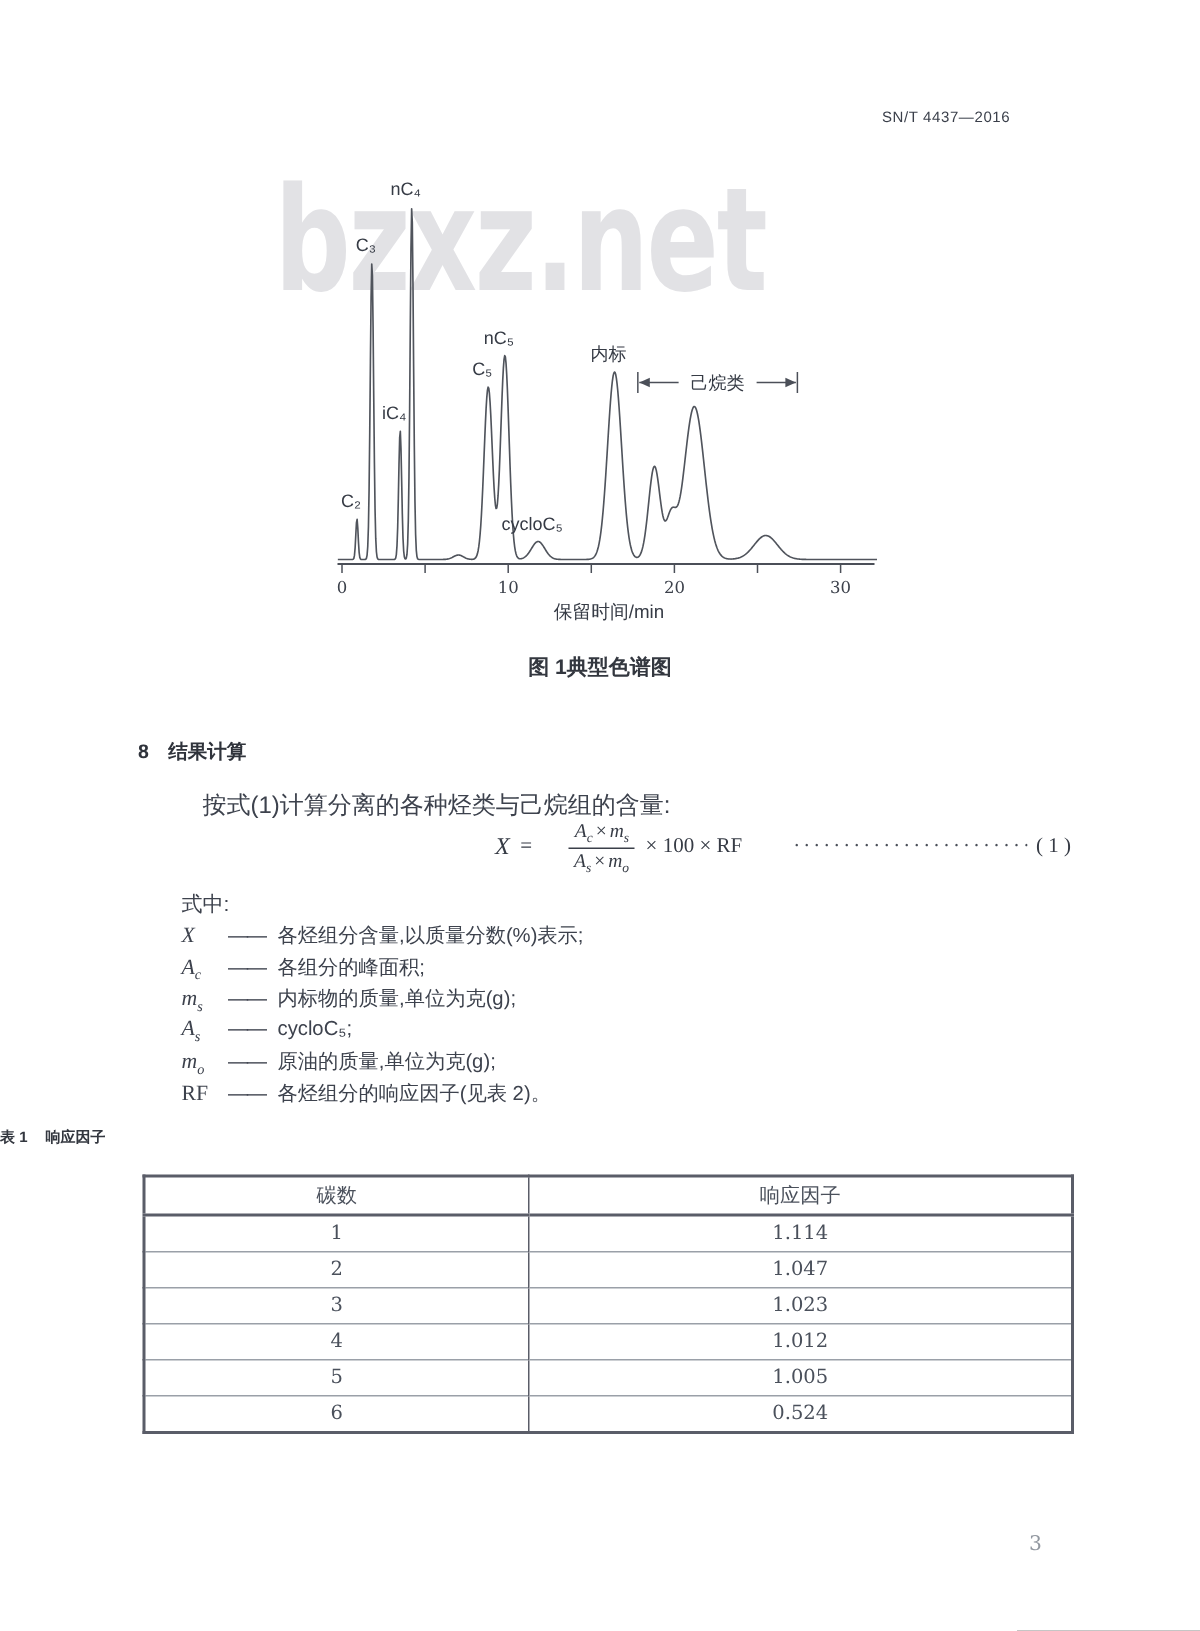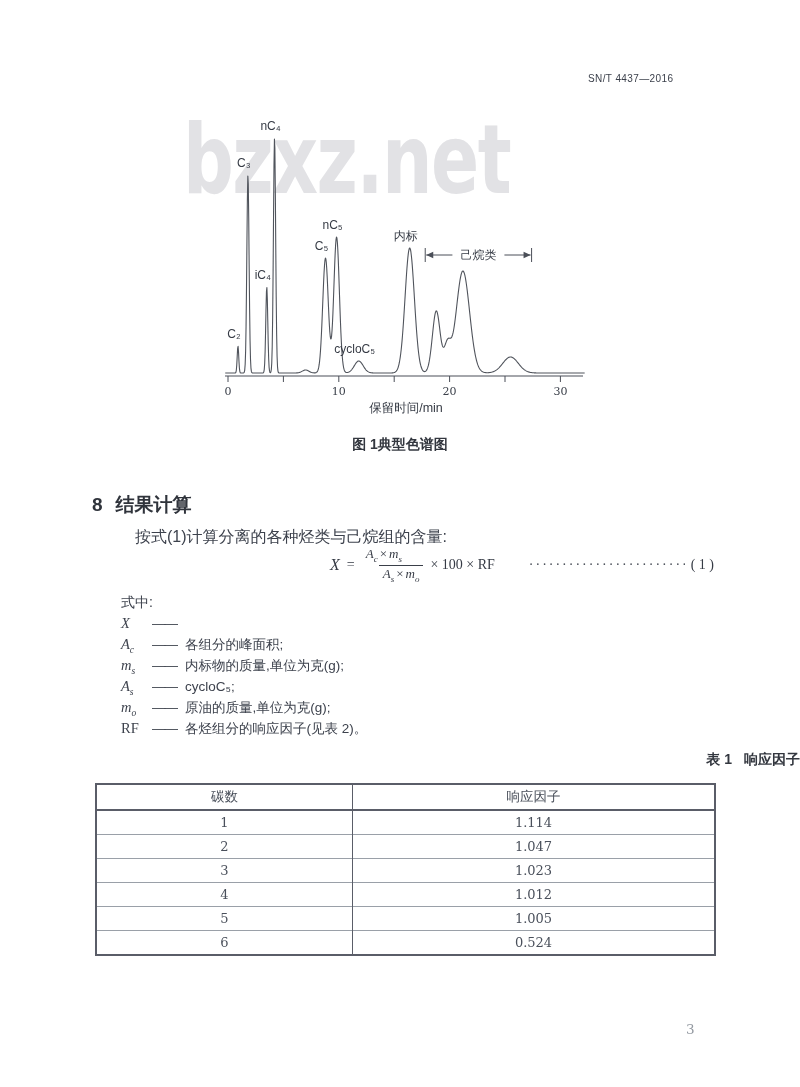--- a/index.html
+++ b/index.html
@@ -7,45 +7,45 @@
         font-family:"Liberation Sans",sans-serif;color:#3d424d;overflow:hidden;}
   .watermark{position:absolute;left:183px;top:112px;font-size:96px;font-weight:bold;
         color:#e2e2e5;letter-spacing:-2px;line-height:1;z-index:0;
         transform:scaleX(0.74);transform-origin:left top;
         font-family:"DejaVu Sans",sans-serif;}
   .doc-code{position:absolute;left:588px;top:73px;font-size:10px;letter-spacing:.4px;color:#3a3f4a;z-index:1;}
   #chromatogram{position:absolute;left:210px;top:105px;z-index:1;}
   .fig-caption{position:absolute;left:0;top:436px;width:800px;text-align:center;
         font-weight:bold;font-size:14px;color:#33373f;z-index:1;}
   .cap-gap{}
-  .sec-heading{position:absolute;left:92px;top:492px;font-weight:bold;font-size:19px;color:#2f333b;z-index:1;}
+  .sec-heading{position:absolute;left:92px;top:492px;font-weight:bold;font-size:13px;color:#2f333b;z-index:1;}
   .sec-heading .gap{margin-left:13px;}
   .intro{position:absolute;left:135px;top:527px;font-size:16px;margin:0;z-index:1;}
   .formula{position:absolute;left:330px;top:546px;width:384px;display:flex;align-items:center;
         font-family:"Liberation Serif",serif;font-size:14px;color:#363b45;z-index:1;}
   .f-lhs{font-style:italic;font-size:16px;}
   .f-eq{margin:0 7px;}
-  .frac{display:inline-flex;flex-direction:column;text-align:left;font-size:13px;font-style:italic;line-height:1.25;}
+  .frac{display:inline-flex;flex-direction:column;text-align:right;font-size:13px;font-style:italic;line-height:1.25;}
   .frac .den{border-top:1px solid #3a3f49;margin-left:17px;}
   .frac .ln{padding:0 4px;}
   .frac sub{font-size:9px;}
   .frac .op{font-style:normal;margin:0 2px;}
   .f-tail{margin-left:7px;}
   .f-dots{flex:1;overflow:hidden;white-space:nowrap;margin:0 6px 0 34px;letter-spacing:2px;
         color:#4a4f58;font-size:14px;}
   .f-no{font-size:14px;white-space:nowrap;}
   .where{position:absolute;left:121px;top:594px;font-size:14px;z-index:1;text-align:right;}
   .defs{position:absolute;left:121px;top:615px;z-index:1;}
   .def-row{display:flex;align-items:baseline;height:21px;font-size:13.5px;}
   .def-sym{width:31px;font-family:"Liberation Serif",serif;font-size:14.5px;flex:0 0 31px;}
   .def-sym.it{font-style:italic;}
   .def-sym sub{font-size:9.5px;}
   .def-dash{margin-right:8px;letter-spacing:-1px;white-space:nowrap;}
-  .tbl-caption{position:absolute;left:0;top:751px;width:800px;text-align:right;
-        font-weight:bold;font-size:14px;color:#33373f;z-index:1;}
+  .tbl-caption{position:absolute;left:0;top:751px;width:800px;text-align:left;
+        font-weight:bold;font-size:10px;color:#33373f;z-index:1;}
   .cap-gap2{margin-left:12px;}
   table.rf{position:absolute;left:95px;top:783px;width:621px;border-collapse:collapse;
         z-index:1;color:#4a505b;border:2px solid #5a5d68;background:transparent;}
   table.rf th{height:24px;font-weight:normal;font-size:13.5px;border-bottom:2px solid #5a5d68;}
   table.rf td{height:23px;font-family:"DejaVu Serif",serif;font-size:13px;border-top:1px solid #9aa0a8;}
   table.rf th,table.rf td{text-align:center;padding:0;}
   table.rf th:first-child,table.rf td:first-child{border-right:1px solid #5a5d68;width:255px;}
   .page-num{position:absolute;left:686px;top:1021px;font-size:13.5px;color:#9298a0;
         font-family:"DejaVu Serif",serif;z-index:1;}
 </style>
@@ -111,20 +111,21 @@
       <span class="f-dots">····························································</span>
       <span class="f-no">( 1 )</span>
     </div>
 
   <div class="where">式中:</div>
 
   <div class="defs" id="defs">
       <div class="def-row">
         <span class="def-sym it">X</span>
         <span class="def-dash">——</span>
+        <span class="def-text">各烃组分含量,以质量分数(%)表示;</span>
       </div>
       <div class="def-row">
         <span class="def-sym it">A<sub>c</sub></span>
         <span class="def-dash">——</span>
         <span class="def-text">各组分的峰面积;</span>
       </div>
       <div class="def-row">
         <span class="def-sym it">m<sub>s</sub></span>
         <span class="def-dash">——</span>
         <span class="def-text">内标物的质量,单位为克(g);</span>

